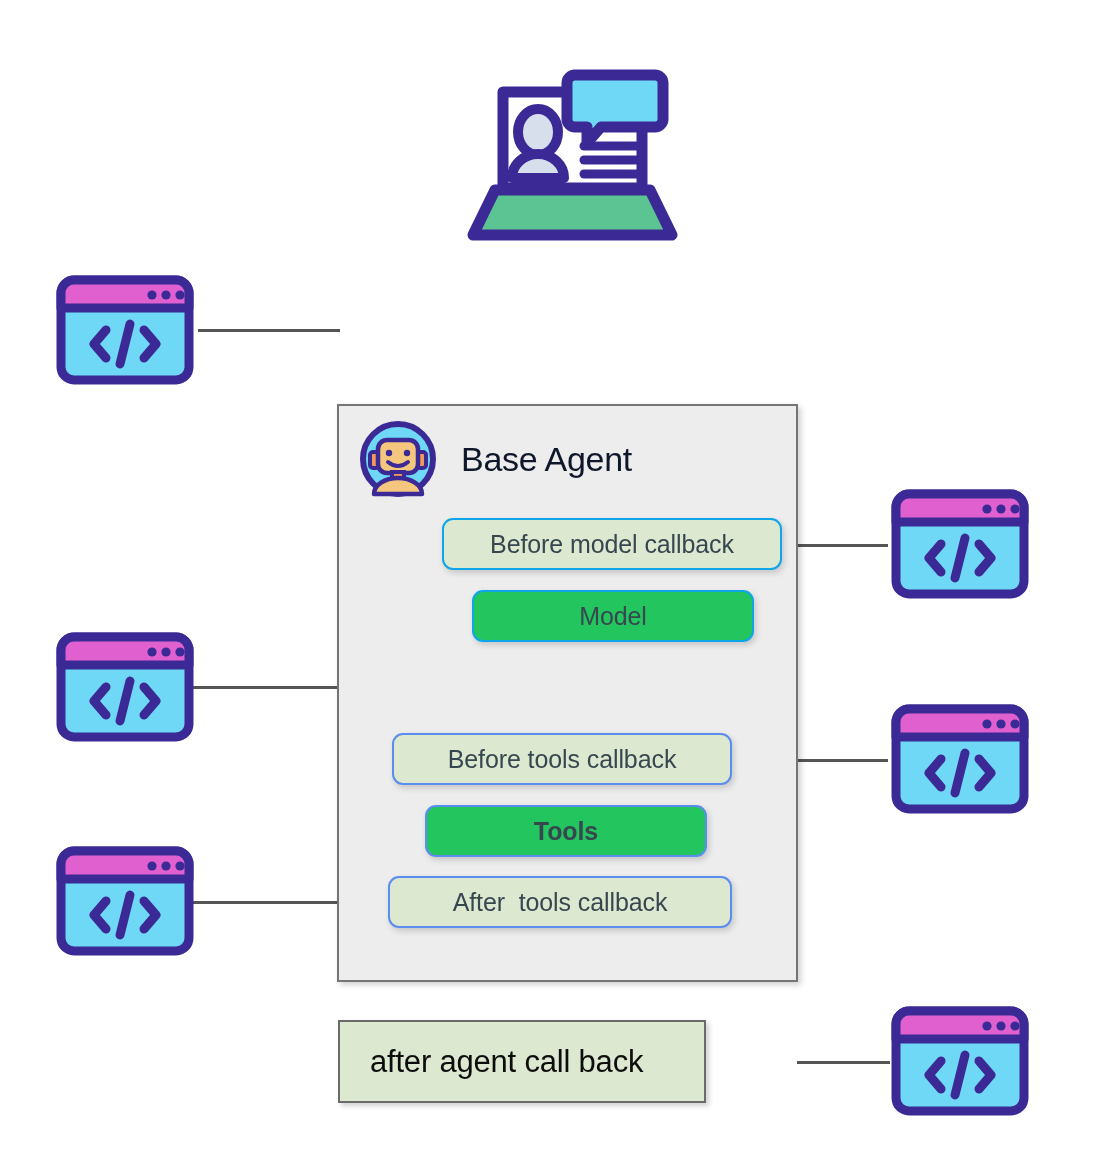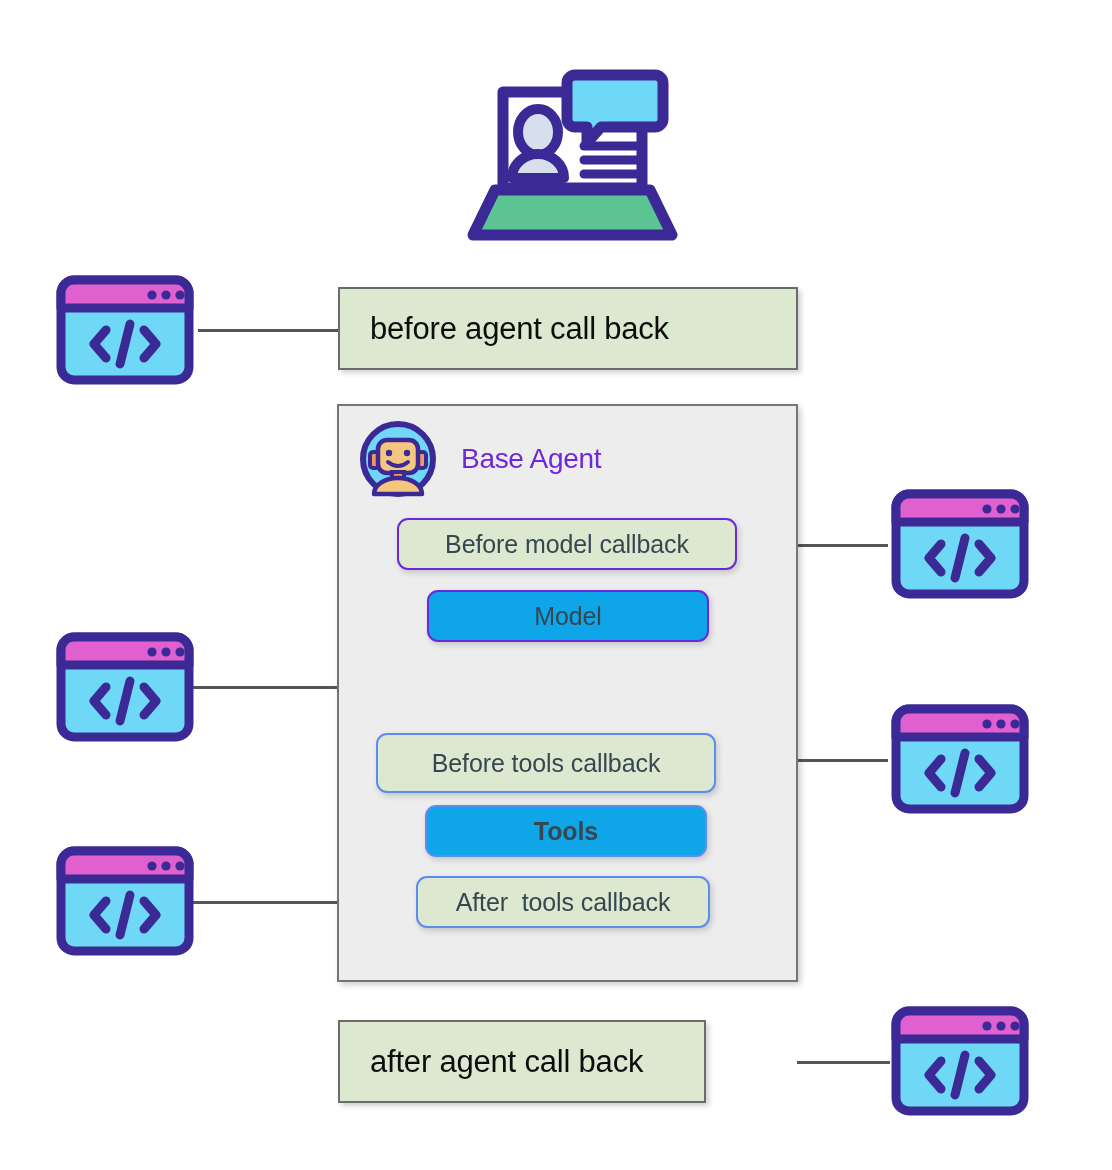--- a/index.html
+++ b/index.html
@@ -77,43 +77,43 @@
   .agent-header {
     position: absolute;
     left: 20px;
     top: 14px;
     display: flex;
     align-items: center;
     gap: 24px;
   }
   .robot-icon { width: 78px; height: 78px; display:block; }
   .agent-title {
-    font-size: 28px;
-    color: #6d28d9;
+    font-size: 34px;
+    color: #0f172a;
     letter-spacing: -0.3px;
     white-space: nowrap;
   }
 
   
   .inner-box {
     position: absolute;
     border-radius: 11px;
     display: flex;
     align-items: center;
     justify-content: center;
     font-size: 25px;
     color: #37474f;
     letter-spacing: -0.1px;
     white-space: pre;
     box-shadow: 2px 3px 6px rgba(0,0,0,0.17);
     z-index: 4;
   }
   .ib-green { background: #dce8d0; }
-  .ib-white { background: #0ea5e9; }
-  .bd-orange { border: 2px solid #6d28d9; }
+  .ib-white { background: #22c55e; }
+  .bd-orange { border: 2px solid #0ea5e9; margin-left: 45px; }
   .bd-blue   { border: 2px solid #5b8def; }
 </style>
 </head>
 <body>
 
 <div id="canvas">
 
   <div class="laptop-icon">
     <svg viewBox="0 0 215 195" width="215" height="195" xmlns="http://www.w3.org/2000/svg">
 
@@ -136,23 +136,20 @@
     </svg>
   </div>
 
   <div class="connector" style="left:198px; top:329px; width:142px;"></div>
   <div class="connector" style="left:736px; top:544px; width:152px;"></div>
   <div class="connector" style="left:193px; top:686px; width:207px;"></div>
   <div class="connector" style="left:736px; top:759px; width:152px;"></div>
   <div class="connector" style="left:193px; top:901px; width:198px;"></div>
   <div class="connector" style="left:797px; top:1061px; width:93px;"></div>
 
-  <div class="outer-bar" style="left:338px; top:287px; width:460px; height:83px;">
-    <span>before agent call back</span>
-  </div>
 
   <div class="outer-bar" style="left:338px; top:1020px; width:368px; height:83px;">
     <span>after agent call back</span>
   </div>
 
   <div class="agent-panel">
     <div class="agent-header">
       <span>
         <svg class="robot-icon" viewBox="0 0 78 78" xmlns="http://www.w3.org/2000/svg">
           <circle cx="39" cy="39" r="35" fill="#6fd8f7" stroke="#3b2a96" stroke-width="6"></circle>
@@ -178,29 +175,29 @@
 
   <div class="inner-box ib-green bd-orange" style="left:397px; top:518px; width:340px; height:52px;">
     <span>Before model callback</span>
   </div>
 
   <div class="inner-box ib-white bd-orange" style="left:427px; top:590px; width:282px; height:52px;">
     <span>Model</span>
   </div>
 
 
-  <div class="inner-box ib-green bd-blue" style="left:376px; top:733px; width:340px; height:60px;">
+  <div class="inner-box ib-green bd-blue" style="left:392px; top:733px; width:340px; height:52px;">
     <span>Before tools callback</span>
   </div>
 
   <div class="inner-box ib-white bd-blue" style="left:425px; top:805px; width:282px; height:52px;font-weight:bold;">
     <span>Tools</span>
   </div>
 
-  <div class="inner-box ib-green bd-blue" style="left:388px; top:876px; width:294px; height:52px;margin-left:28px;">
+  <div class="inner-box ib-green bd-blue" style="left:388px; top:876px; width:344px; height:52px;">
     <span>After  tools callback</span>
   </div>
 
   <div class="code-icon" style="left:55px; top:274px;">
     <svg viewBox="0 0 140 112" width="140" height="112" xmlns="http://www.w3.org/2000/svg">
       <rect x="6" y="6" width="128" height="100" rx="13" fill="#6fd8f7" stroke="#3b2a96" stroke-width="9"></rect>
       <path d="M6 19 a13 13 0 0 1 13 -13 h102 a13 13 0 0 1 13 13 v15 H6 Z" fill="#e060cf" stroke="#3b2a96" stroke-width="9" stroke-linejoin="round"></path>
       <circle cx="97" cy="21" r="4.6" fill="#3b2a96"></circle>
       <circle cx="111" cy="21" r="4.6" fill="#3b2a96"></circle>
       <circle cx="125" cy="21" r="4.6" fill="#3b2a96"></circle>

